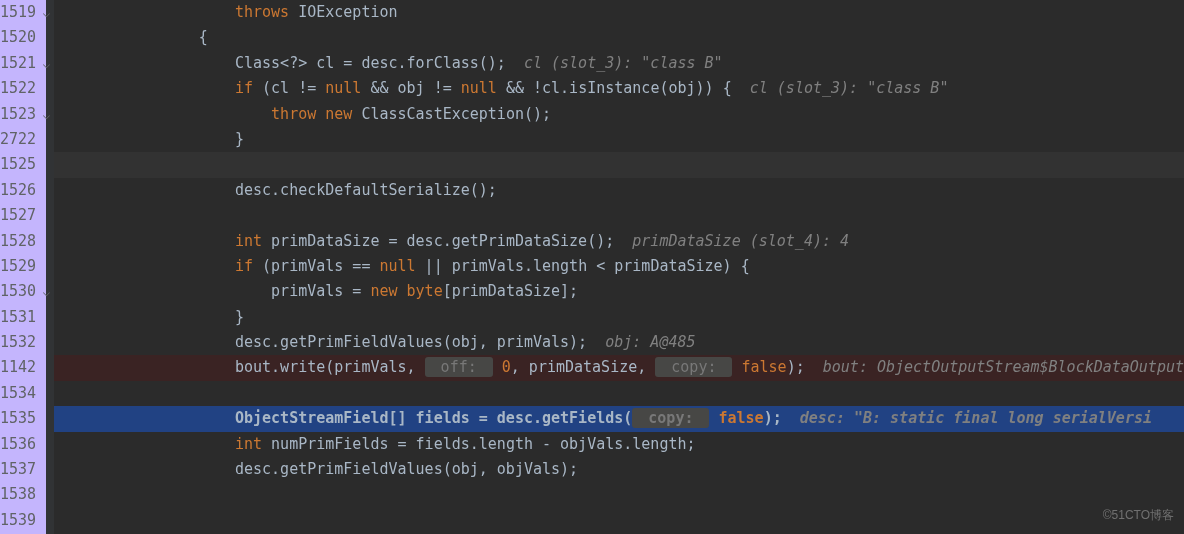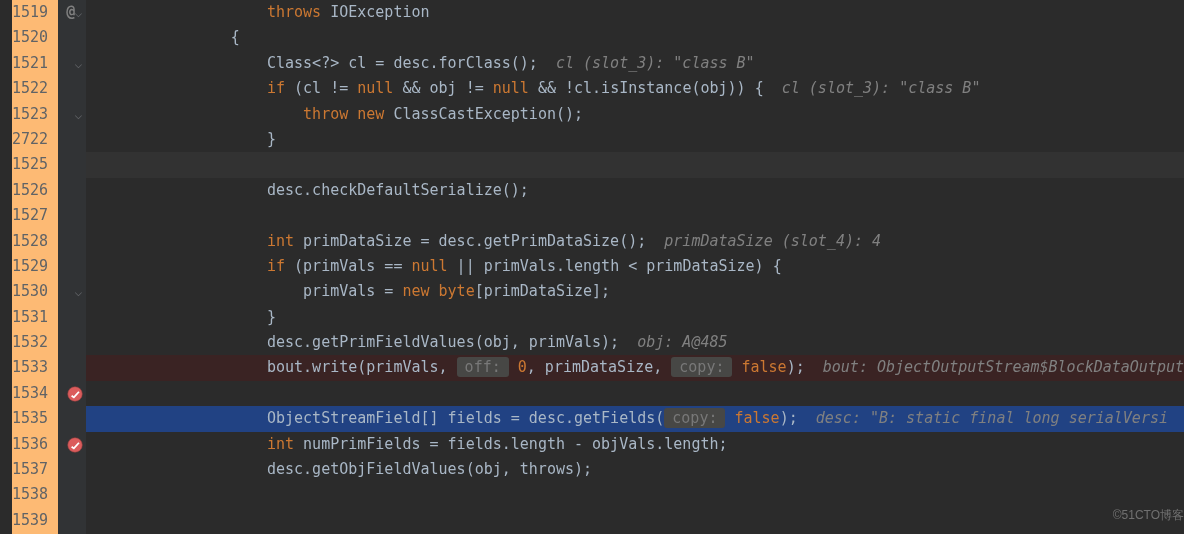--- a/index.html
+++ b/index.html
@@ -7,38 +7,38 @@
     background: #2b2b2b;
     font-family: "Menlo", "Consolas", monospace;
     font-size: 15px;
     line-height: 25.4px;
     overflow: hidden;
     width: 1184px;
     height: 534px;
     color: #a9b7c6;
   }
   .editor { display: flex; height: 100%; }
-  .gutter-nums { width: 68px; background: #fdba74; color: #606366; text-align: right; padding-right: 10px; margin-left: 12px; }
+  .gutter-nums { width: 68px; background: #c4b5fd; color: #606366; text-align: right; padding-right: 10px; }
   .gutter-marks { width: 70px; background: #313335; position: relative; }
   .code-area { flex: 1; position: relative; background: #2b2b2b; }
   .line { height: 25.4px; white-space: pre; }
   .num { user-select: none; }
   .mark-annot { position: absolute; left: 8px; color: #808080; font-weight: bold; }
   .fold { position: absolute; right: 4px; color: #606366; font-size: 13px; }
   .bp { position: absolute; left: 8px; width: 18px; height: 18px; top: 4px; }
   .bp svg { width: 18px; height: 18px; }
   .hl-bp { background: #3a2323; }
-  .hl-cur { background: #214283; }
+  .hl-cur { background: #214283; font-weight: bold; }
   .hl-caret { background: #323232; }
   .kw { color: #cc7832; }
   .id-def { color: #ffc66d; }
   .txt { color: #a9b7c6; }
   .com { color: #808080; font-style: italic; }
-  .param-hint { color: #787878; background: #474745; border-radius: 3px; padding: 1px 8px; font-style: normal; }
-  .wm { position: absolute; right: 0; bottom: 6px; color: #9e9e9e; font-size: 12px; font-family: sans-serif; opacity: .6; text-align: center; }
+  .param-hint { color: #787878; background: #474745; border-radius: 3px; padding: 1px 16px; font-style: normal; }
+  .wm { position: absolute; right: 10px; bottom: 6px; color: #9e9e9e; font-size: 12px; font-family: sans-serif; opacity: .6; text-align: center; }
   .line-row { position: relative; height: 25.4px; }
 </style>
 </head>
 <body>
 
 <div class="editor">
   <div class="gutter-nums" id="gutter-nums">
       <div class="line num">1519</div>
       <div class="line num">1520</div>
       <div class="line num">1521</div>
@@ -46,21 +46,21 @@
       <div class="line num">1523</div>
       <div class="line num">2722</div>
       <div class="line num">1525</div>
       <div class="line num">1526</div>
       <div class="line num">1527</div>
       <div class="line num">1528</div>
       <div class="line num">1529</div>
       <div class="line num">1530</div>
       <div class="line num">1531</div>
       <div class="line num">1532</div>
-      <div class="line num">1533</div>
+      <div class="line num">1142</div>
       <div class="line num">1534</div>
       <div class="line num">1535</div>
       <div class="line num">1536</div>
       <div class="line num">1537</div>
       <div class="line num">1538</div>
       <div class="line num">1539</div>
     </div>
   <div class="gutter-marks" id="gutter-marks">
       <div class="line-row">
         <span class="mark-annot">@</span>
@@ -115,16 +115,16 @@
       <div class="line"><span>                </span><span class="txt"></span></div>
       <div class="line"><span>                </span><span class="txt">    </span><span class="kw">int </span><span class="txt">primDataSize = desc.getPrimDataSize();  </span><span class="com">primDataSize (slot_4): 4</span></div>
       <div class="line"><span>                </span><span class="txt">    </span><span class="kw">if </span><span class="txt">(primVals == </span><span class="kw">null </span><span class="txt">|| primVals.length &lt; primDataSize) {</span></div>
       <div class="line"><span>                </span><span class="txt">        primVals = </span><span class="kw">new byte</span><span class="txt">[primDataSize];</span></div>
       <div class="line"><span>                </span><span class="txt">    }</span></div>
       <div class="line"><span>                </span><span class="txt">    desc.getPrimFieldValues(obj, primVals);  </span><span class="com">obj: A@485</span></div>
       <div class="line hl-bp"><span>                </span><span class="txt">    bout.write(primVals, </span><span class="param-hint">off:</span><span class="txt"> </span><span class="kw">0</span><span class="txt">, primDataSize, </span><span class="param-hint">copy:</span><span class="txt"> </span><span class="kw">false</span><span class="txt">);  </span><span class="com">bout: ObjectOutputStream$BlockDataOutput</span></div>
       <div class="line"><span>                </span><span class="txt"></span></div>
       <div class="line hl-cur"><span>                </span><span class="txt">    ObjectStreamField[] fields = desc.getFields(</span><span class="param-hint">copy:</span><span class="txt"> </span><span class="kw">false</span><span class="txt">);  </span><span class="com">desc: "B: static final long serialVersi</span></div>
       <div class="line"><span>                </span><span class="txt">    </span><span class="kw">int </span><span class="txt">numPrimFields = fields.length - objVals.length;</span></div>
-      <div class="line"><span>                </span><span class="txt">    desc.getObjFieldValues(obj, throws);</span></div>
+      <div class="line"><span>                </span><span class="txt">    desc.getPrimFieldValues(obj, objVals);</span></div>
     </div>
 </div>
 <div class="wm">©51CTO博客</div>
 
 </body></html>

